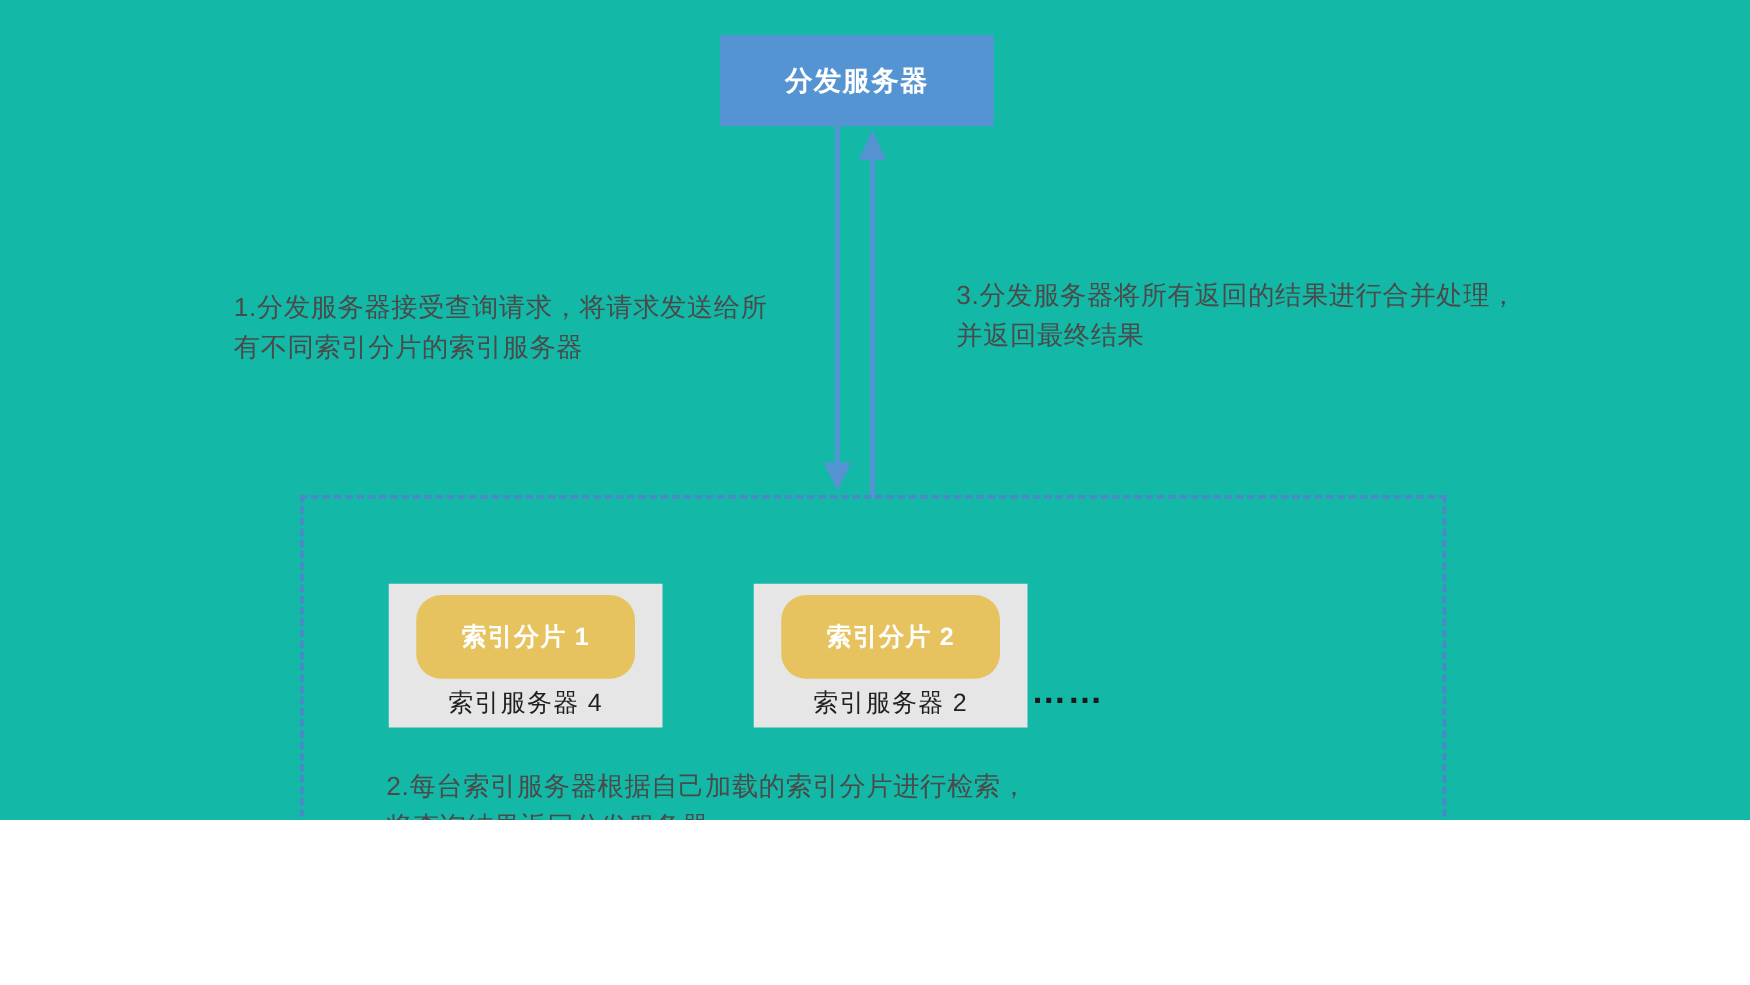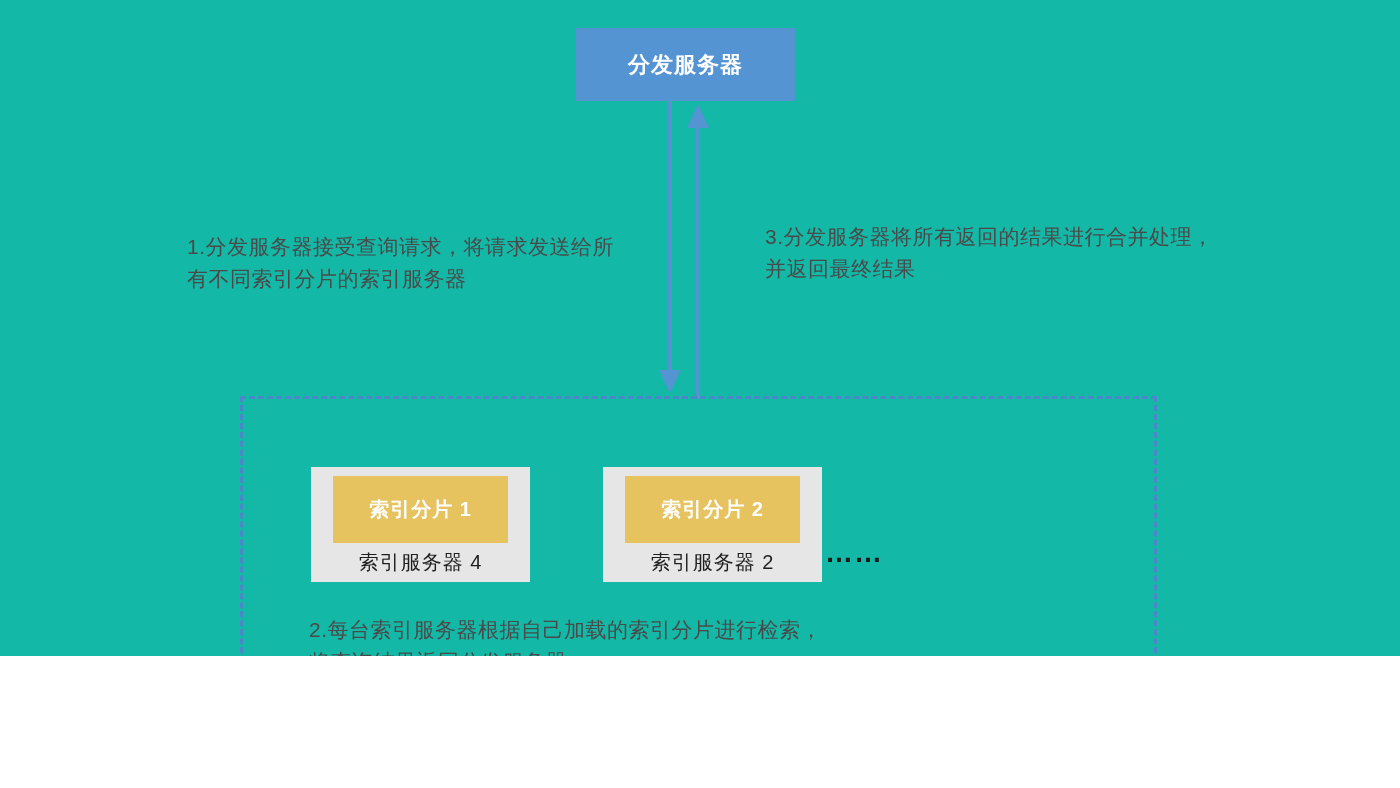--- a/index.html
+++ b/index.html
@@ -86,20 +86,21 @@
     width: 175px;
     height: 67px;
     background: #E6C35F;
     display: flex;
     align-items: center;
     justify-content: center;
     color: #ffffff;
     font-size: 20px;
     font-weight: 600;
     letter-spacing: 1px;
+    border-radius: 20px;
   }
   .server-label {
     position: absolute;
     left: 0;
     bottom: 6px;
     width: 100%;
     text-align: center;
     color: #1F1F1F;
     font-size: 20px;
     font-weight: 500;

